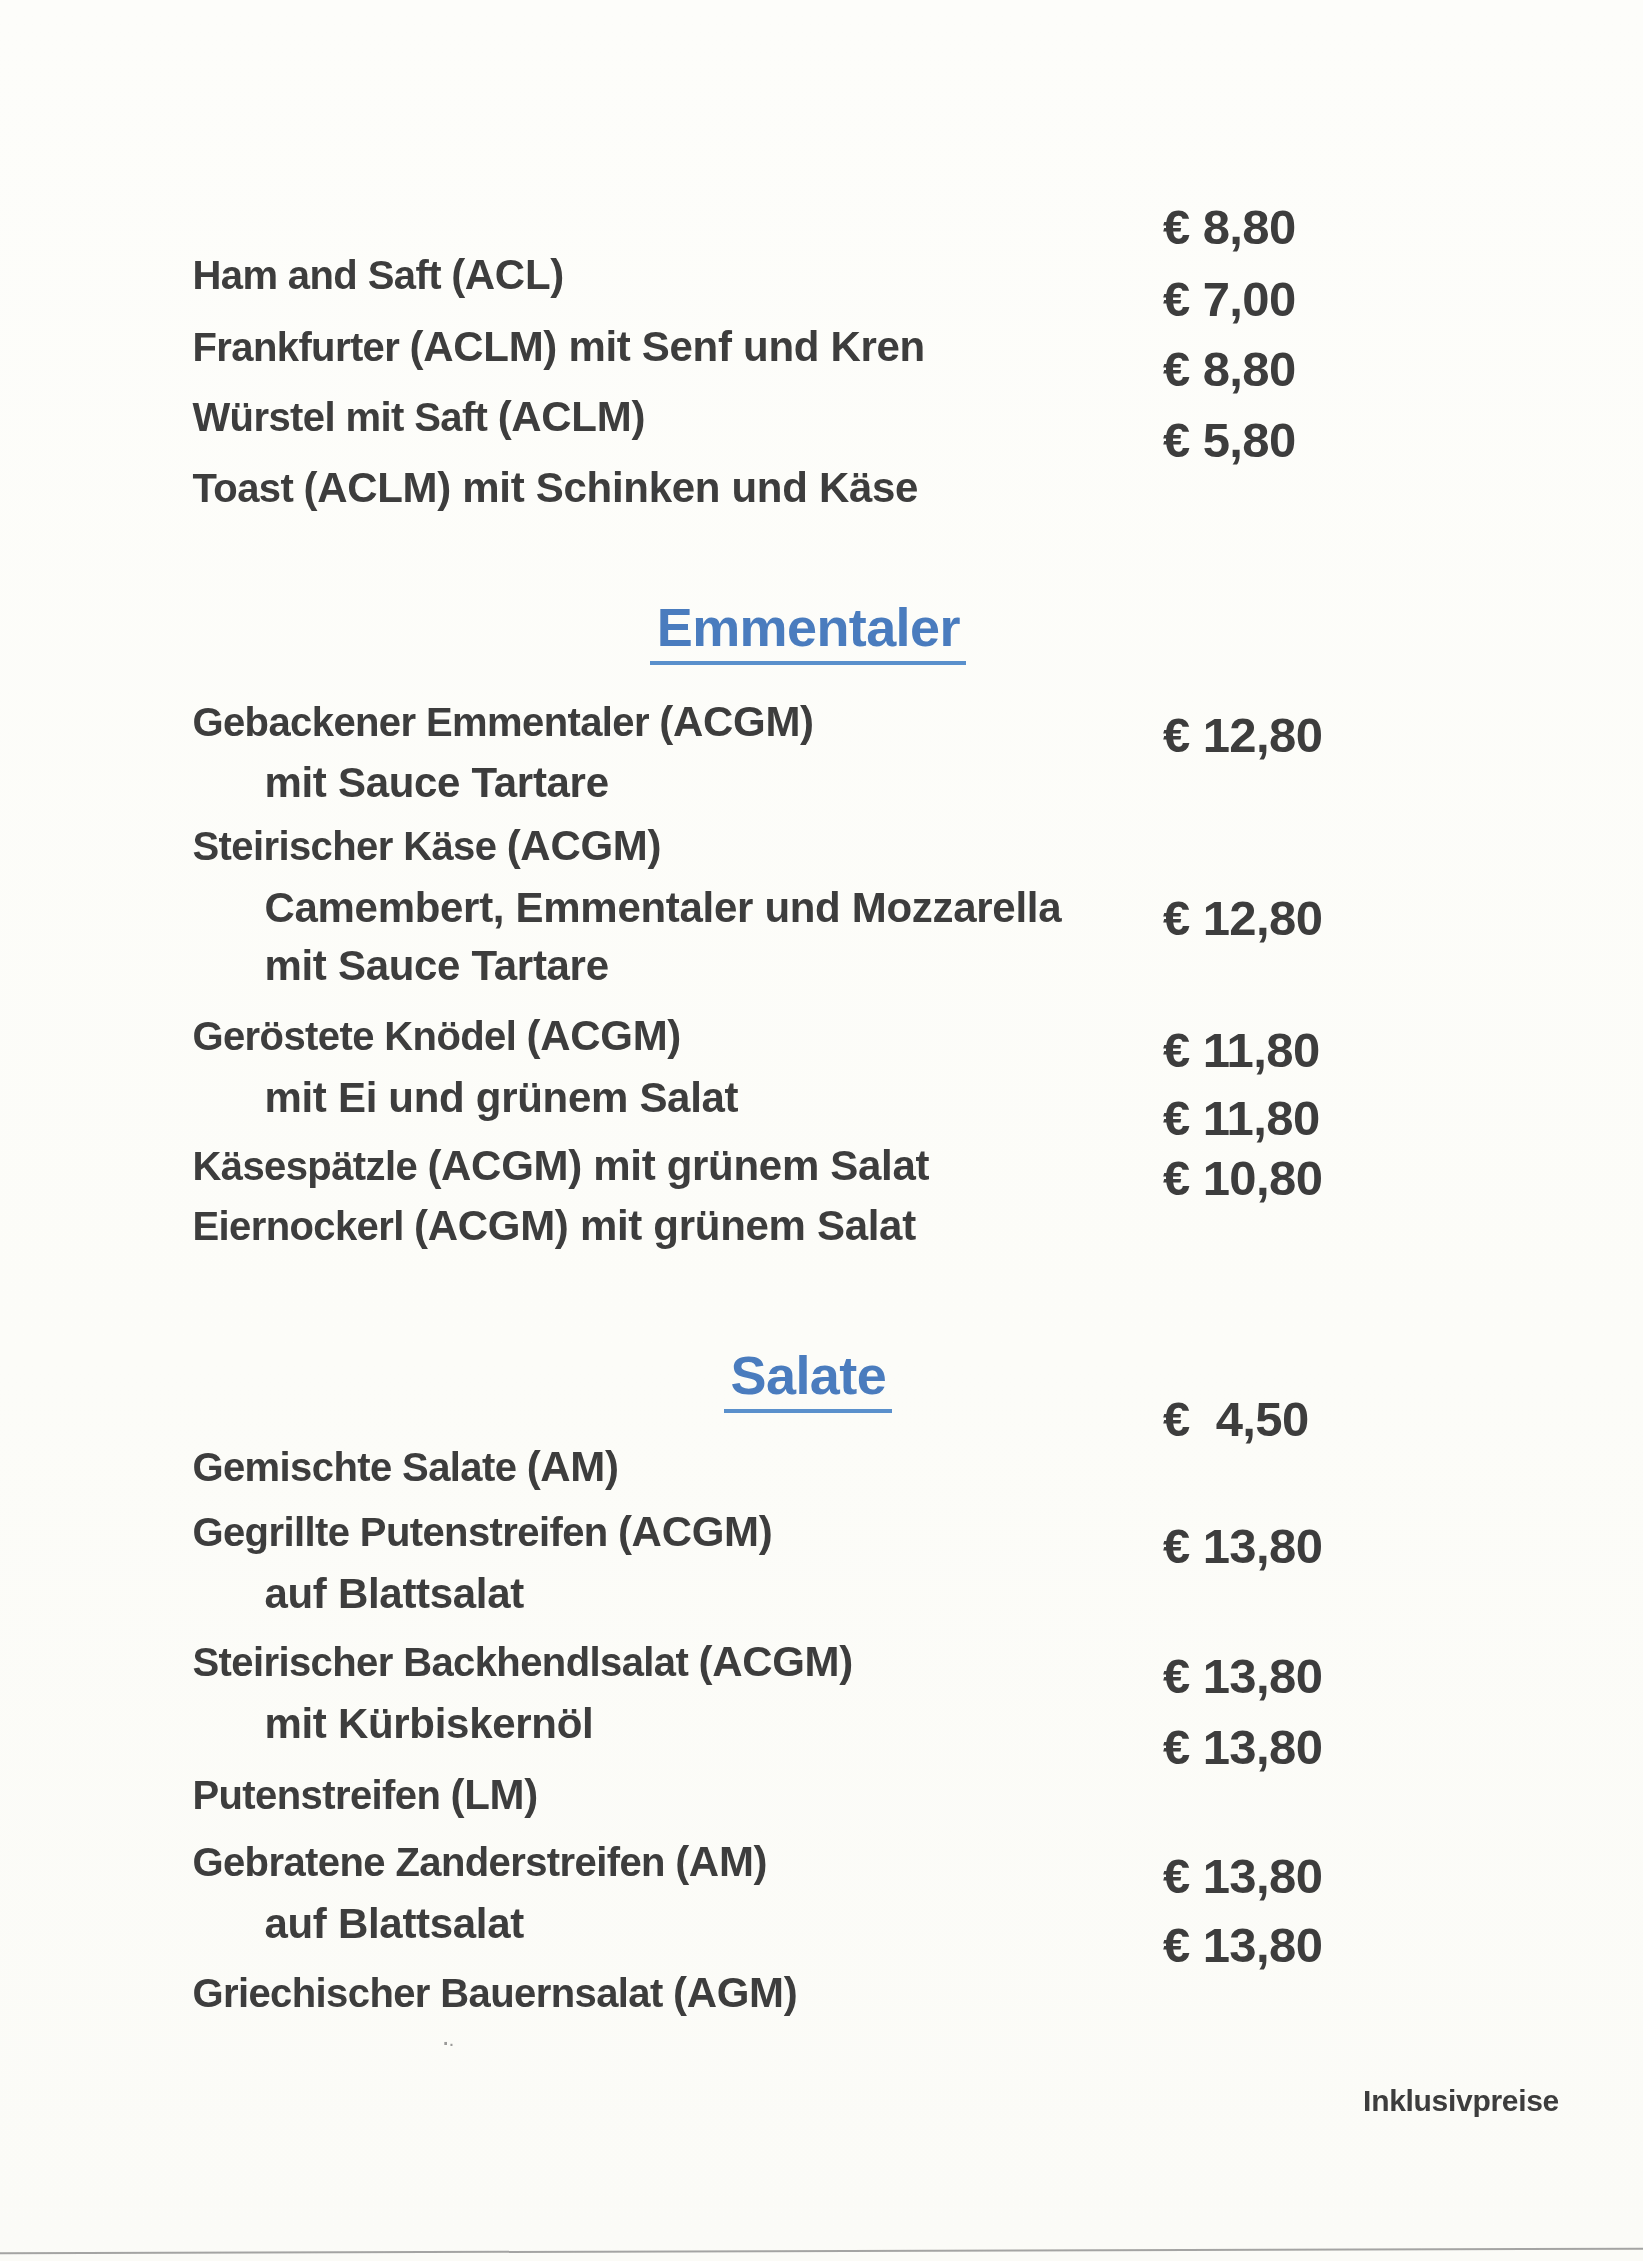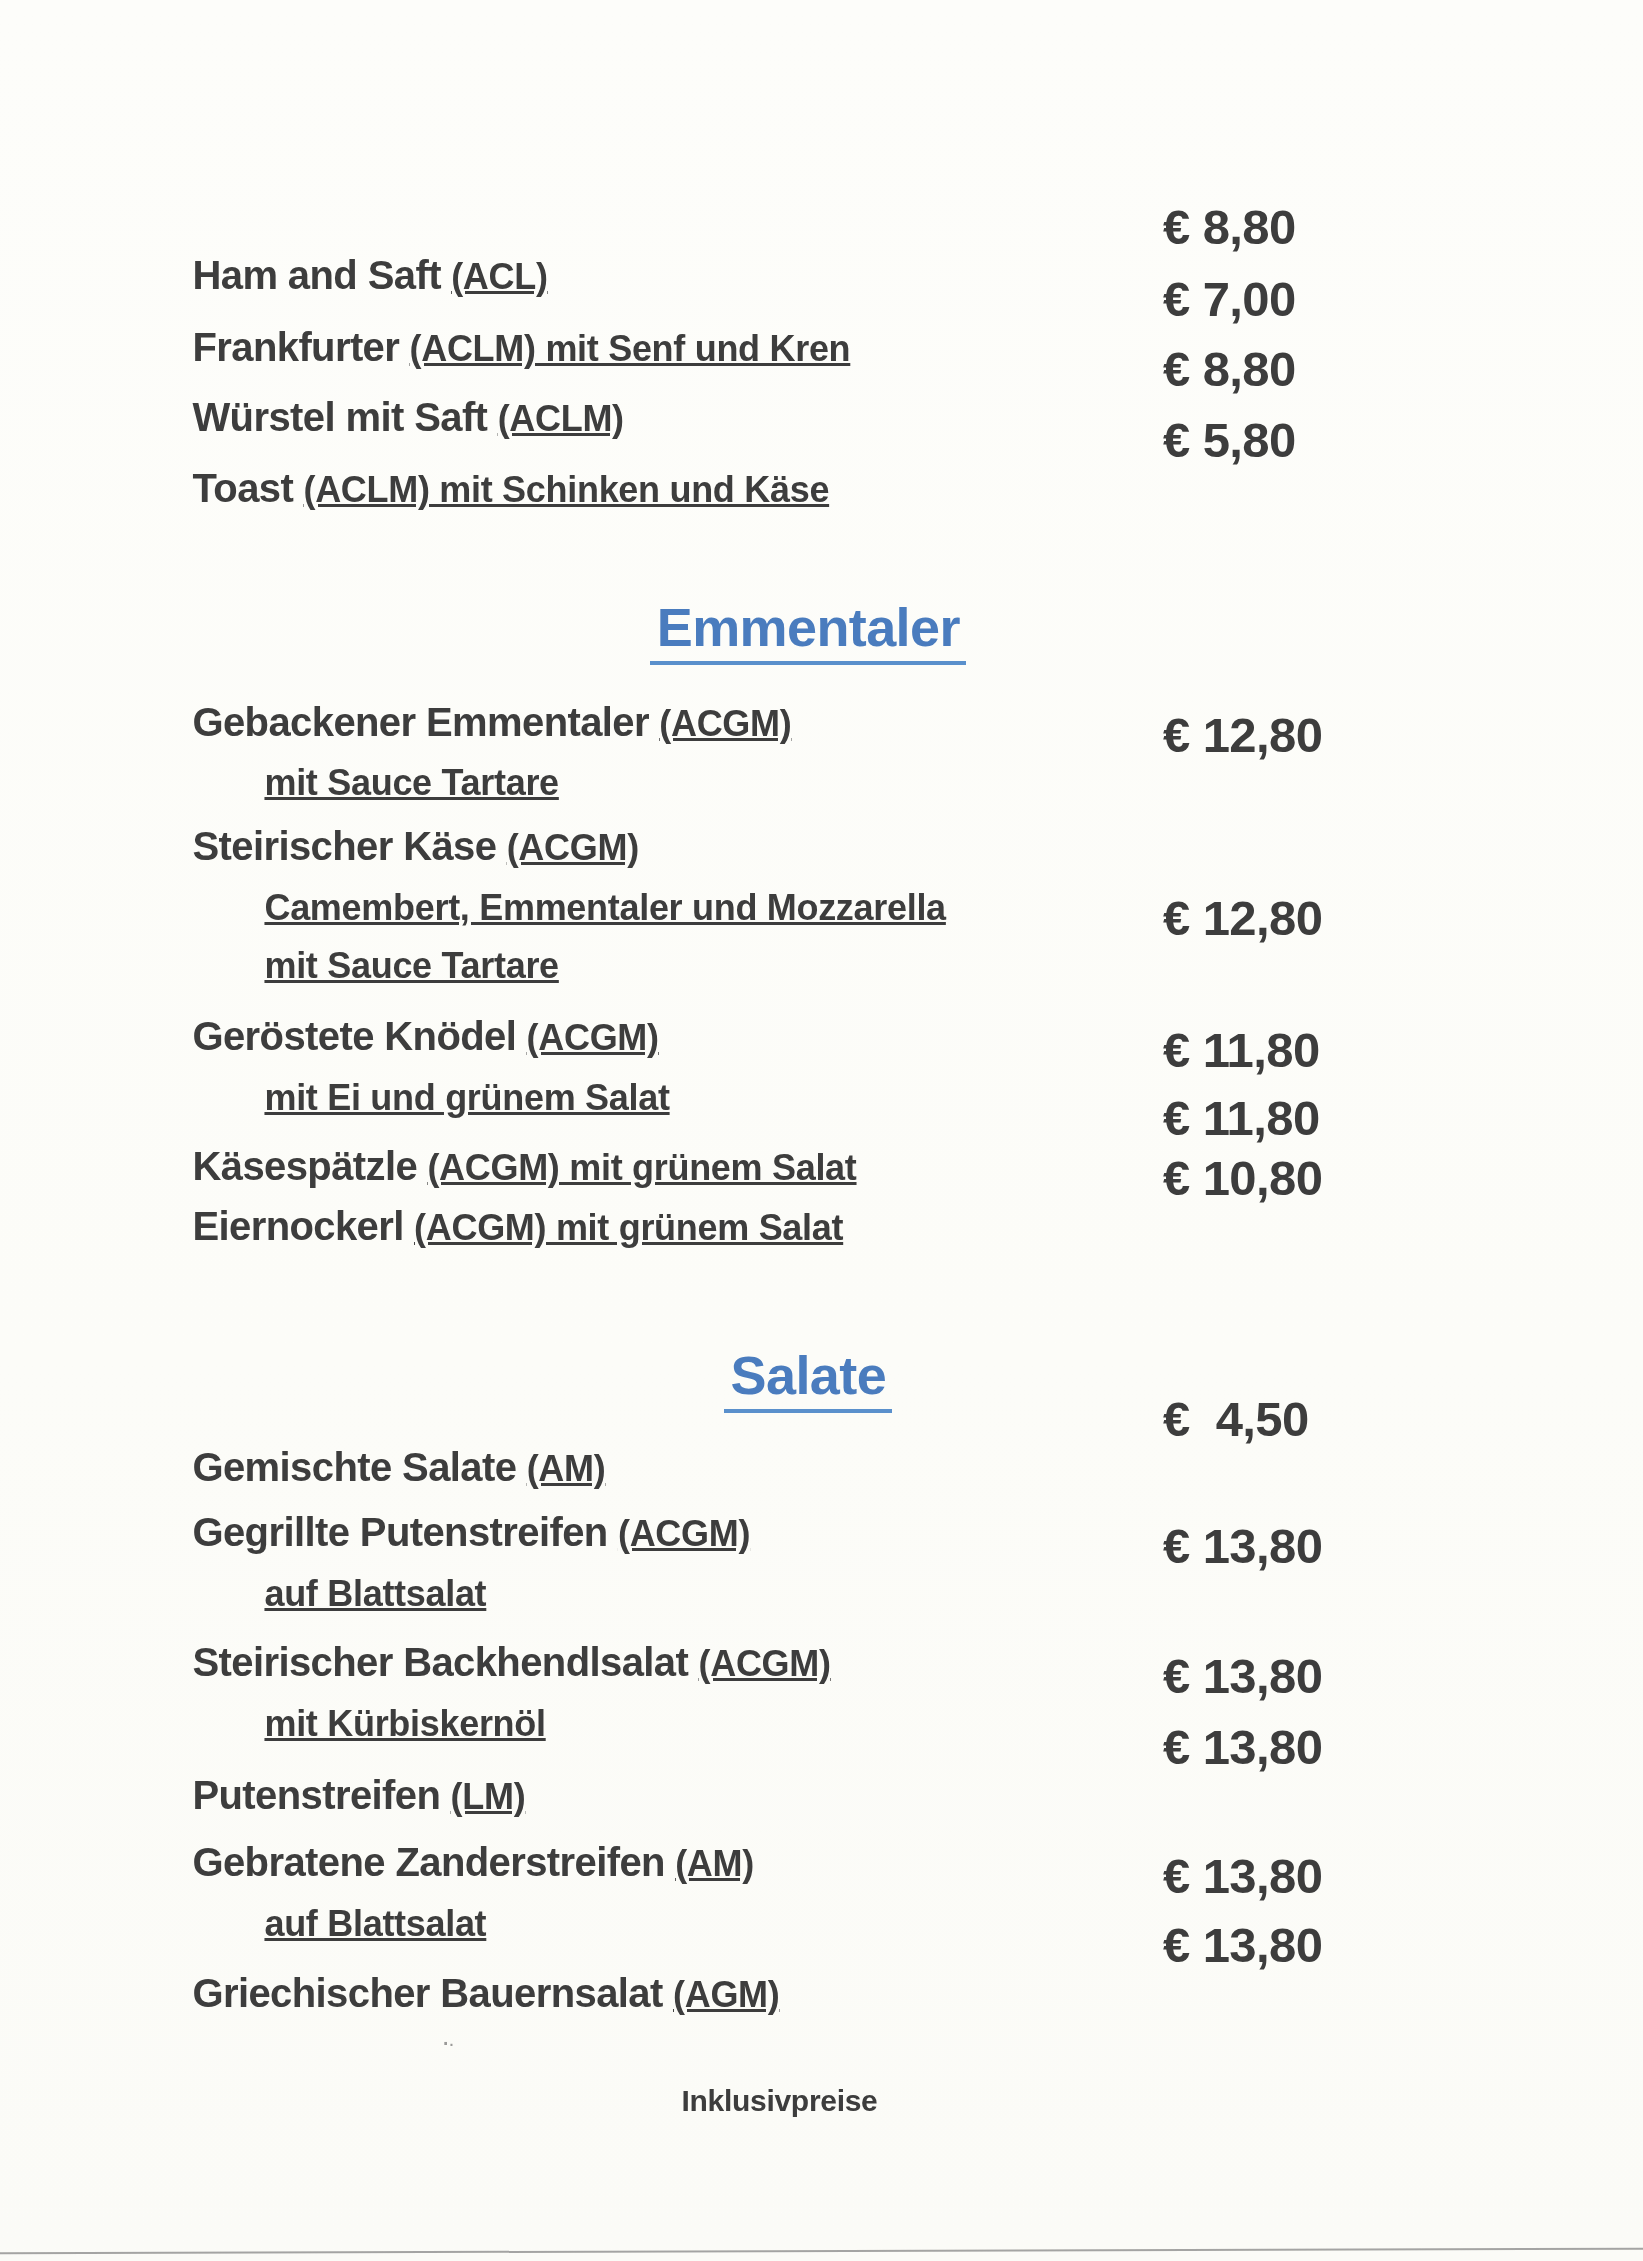--- a/index.html
+++ b/index.html
@@ -38,31 +38,31 @@
     border-bottom:4.5px solid var(--accent-underline);
   }
   .row{
     position:absolute;left:0;width:1643px;
     line-height:48px;
     white-space:pre;
   }
   .row.main-row{padding-left:181px;}
   .row.sub-row{padding-left:253px;}
   .main{font-size:40px;letter-spacing:-0.6px;}
-  .det{font-size:36px;letter-spacing:-0.3px;margin-left:10.3px;text-decoration:underline;}
+  .det{font-size:42px;letter-spacing:-0.3px;margin-left:10.3px;}
   .sub-row .det{margin-left:0;}
   .price{
     position:absolute;left:1163px;top:0;
     font-size:49px;letter-spacing:-0.6px;
     line-height:48px;
     white-space:pre;
   }
   .footer{
     position:absolute;left:0;right:84px;
-    text-align:center;
+    text-align:right;
     font-size:30px;line-height:36px;
     letter-spacing:-0.3px;
   }
   .scan-line{
     position:absolute;
     left:-13px;width:1669px;height:1.9px;
     top:2250px;
     background:#8f8f8d;
     transform:rotate(-0.16deg);
     opacity:0.8;

